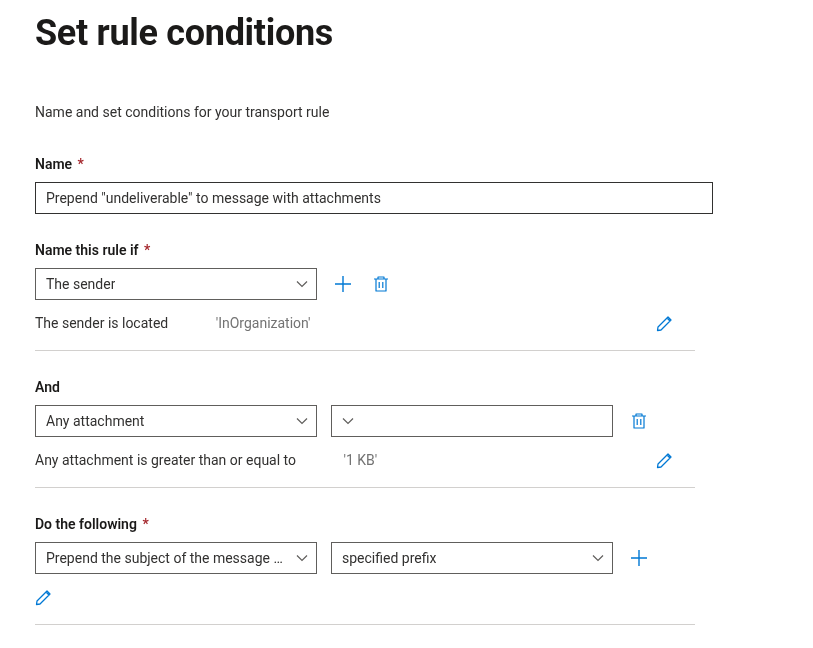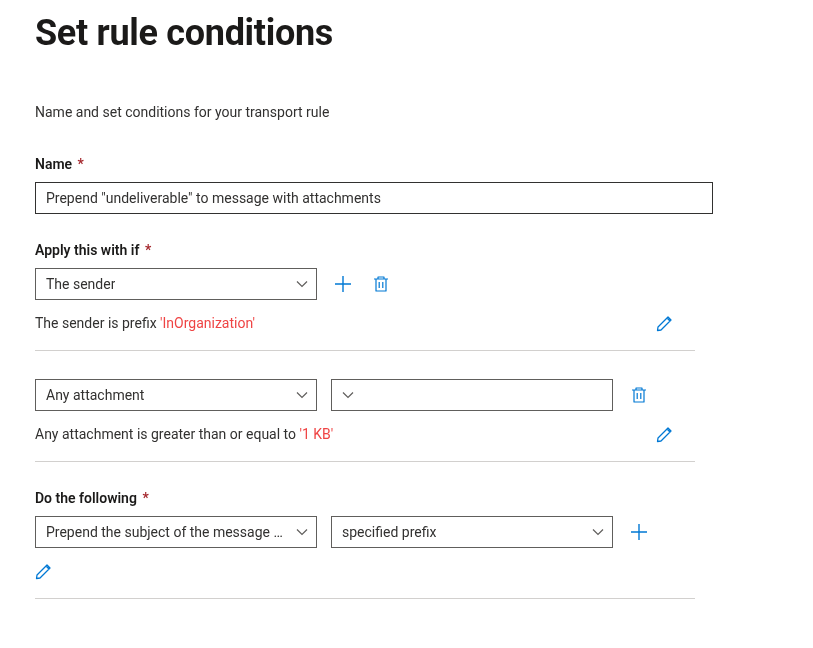--- a/index.html
+++ b/index.html
@@ -96,21 +96,22 @@
     display: flex;
     justify-content: space-between;
     align-items: center;
     margin-top: 14px;
   }
   .summary-text {
     font-size: 14px;
     color: #323130;
   }
   .summary-text .link-val {
-    color: #ef4444;
+    color: #737373;
+    margin-left: 44px;
   }
   .divider {
     height: 1px;
     background: #d2d0ce;
     margin-top: 18px;
     width: 660px;
   }
   .edit-icon { cursor: pointer; }
   .edit-icon svg { display:block; }
   .plus-icon svg, .trash-icon svg { display:block; }
@@ -126,21 +127,21 @@
 
   <div class="section">
     <div class="field-label">
       <span>Name</span><span class="req"> *</span>
     </div>
     <input class="name-input" type="text" value="Prepend &quot;undeliverable&quot; to message with attachments" style="">
   </div>
 
   <div class="section">
     <div class="field-label">
-      <span>Apply this with if</span><span class="req"> *</span>
+      <span>Name this rule if</span><span class="req"> *</span>
     </div>
     <div class="condition-row">
       <div class="dd">
         <span class="dd-text">The sender</span>
         <span class="chevron">
           <svg width="12" height="12" viewBox="0 0 12 12">
               <path d="M1 3.5 L6 8.5 L11 3.5" fill="none" stroke="#605e5c" stroke-width="1.2"></path>
             </svg>
         </span>
       </div>
@@ -152,32 +153,33 @@
         </div>
         <div class="icon-btn trash-icon">
           <svg width="16" height="18" viewBox="0 0 16 18">
             <path d="M1 4 H15 M5 4 V2 H11 V4 M3 4 V16 H13 V4 M6.2 7 V13 M9.8 7 V13" stroke="#0078d4" stroke-width="1.2" fill="none" stroke-linejoin="round"></path>
           </svg>
         </div>
       </div>
     </div>
     <div class="summary-row">
       <div class="summary-text">
-        <span>The sender is prefix </span><span class="link-val">'InOrganization'</span>
+        <span>The sender is located </span><span class="link-val">'InOrganization'</span>
       </div>
       <div class="edit-icon">
         <svg width="18" height="18" viewBox="0 0 18 18">
           <path d="M2 13 L12 3 L15 6 L5 16 L1.5 16.5 L2 13 Z M11 4 L14 7" fill="none" stroke="#0078d4" stroke-width="1.3" stroke-linejoin="round"></path>
         </svg>
       </div>
     </div>
     <div class="divider"></div>
   </div>
 
   <div class="section">
+    <div class="field-label">And</div>
     <div class="condition-row">
       <div class="dd">
         <span class="dd-text">Any attachment</span>
         <span class="chevron">
           <svg width="12" height="12" viewBox="0 0 12 12">
               <path d="M1 3.5 L6 8.5 L11 3.5" fill="none" stroke="#605e5c" stroke-width="1.2"></path>
             </svg>
         </span>
       </div>
       <div class="dd">

